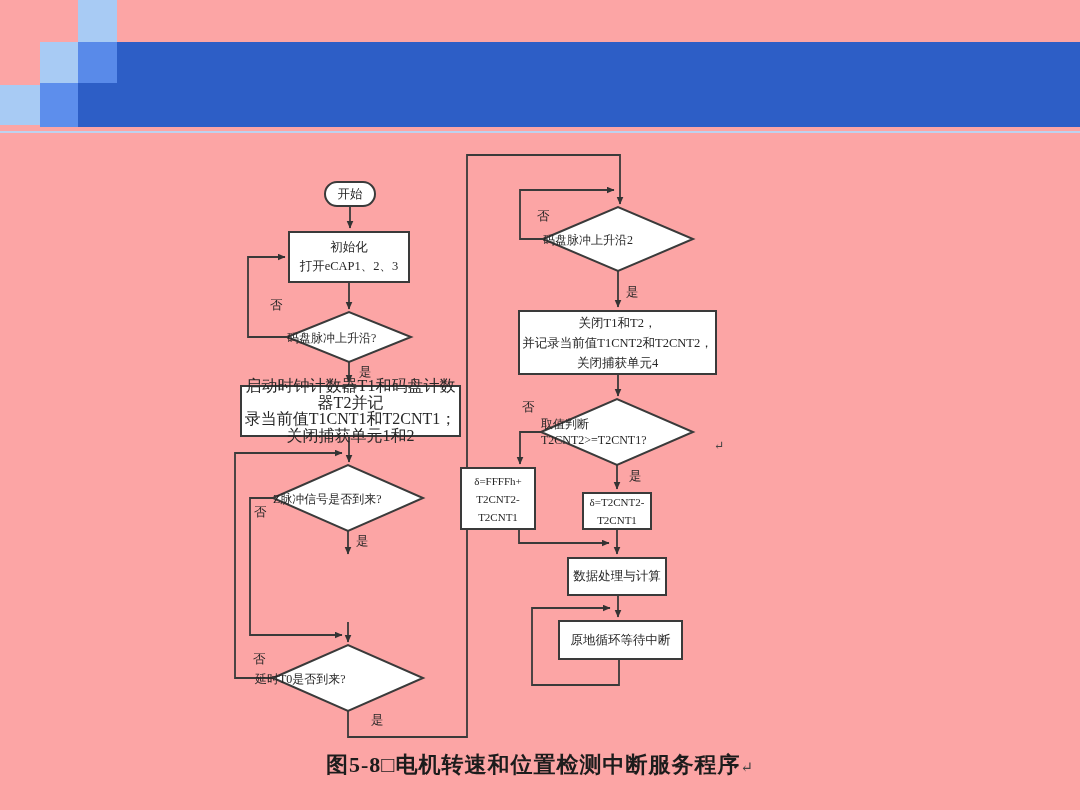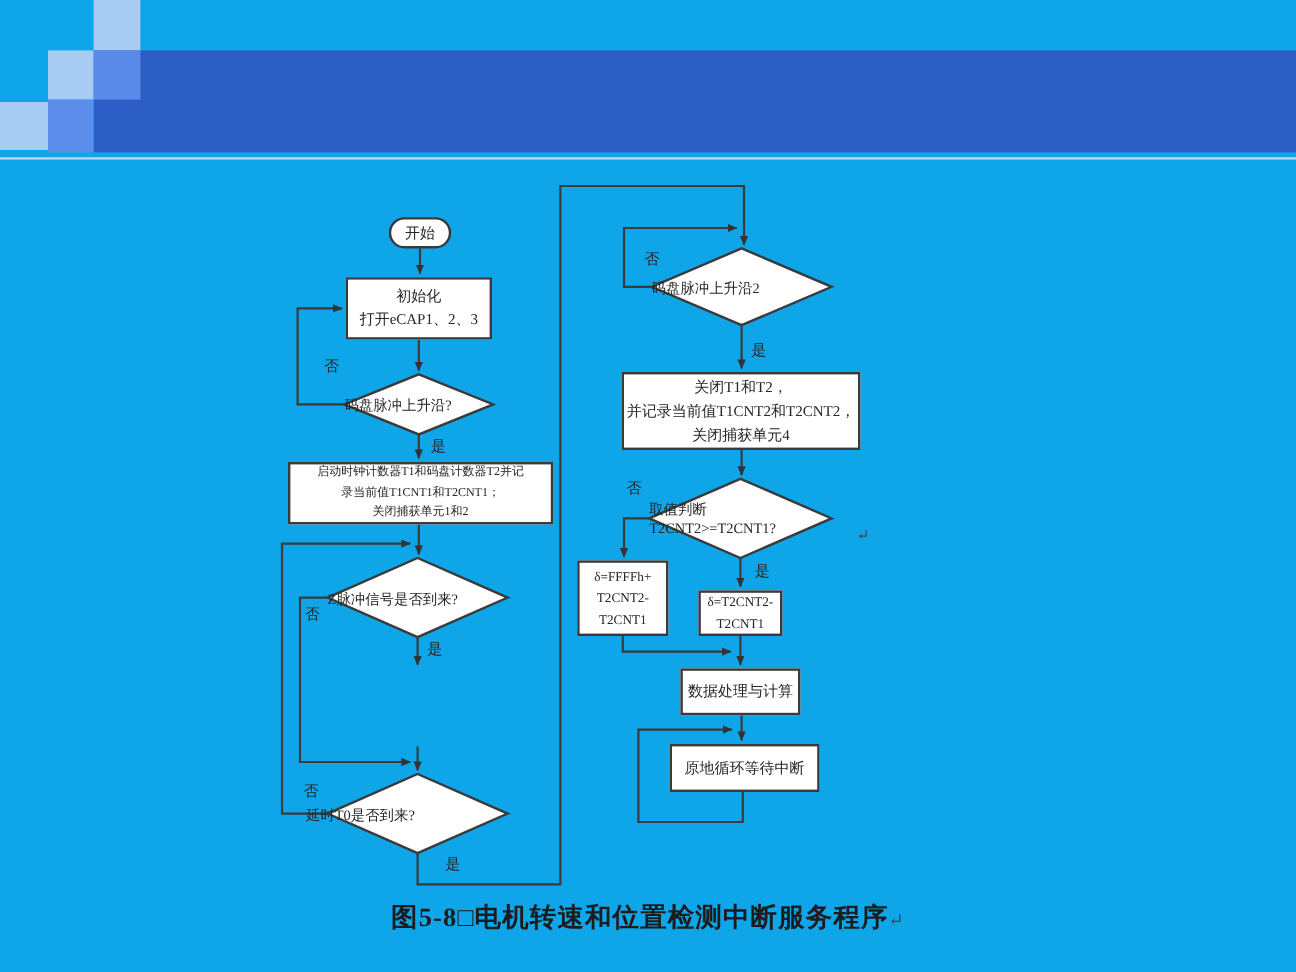--- a/index.html
+++ b/index.html
@@ -1,21 +1,21 @@
 <!DOCTYPE html>
 <html style="--bar: #2d5ec6; --sq-light: #a8cbf4; --sq-med: #5d8eec; --underline: #bed2ef; --ink: #3a3a3a;"><head>
 <meta charset="utf-8">
 <style>
   :root{
     --bar:#2d5ec6; --sq-light:#a8cbf4; --sq-med:#5d8eec; --underline:#bed2ef;
     --ink:#3a3a3a; --text:#262626;
   }
   html,body{margin:0;padding:0;}
   body{background:#ffffff;font-family:"Liberation Serif","DejaVu Serif",serif;}
-  .slide{position:relative;width:1080px;height:810px;background:#0ea5e9;overflow:hidden;text-decoration:underline;}
+  .slide{position:relative;width:1080px;height:810px;background:#fca5a5;overflow:hidden;text-decoration:underline;}
 
   
   .hdr-bar{position:absolute;left:78px;top:42px;width:1002px;height:85px;background:var(--bar);}
   .sq{position:absolute;}
   .sq-a{left:78px;top:0;width:39px;height:42px;background:var(--sq-light);}
   .sq-c{left:40px;top:42px;width:38px;height:41px;background:var(--sq-light);}
   .sq-b{left:78px;top:42px;width:39px;height:41px;background:var(--sq-med);opacity:.92;}
   .sq-e{left:40px;top:83px;width:38px;height:44px;background:var(--sq-med);}
   .sq-d{left:0;top:85px;width:40px;height:40px;background:var(--sq-light);}
   .hdr-line{position:absolute;left:0;top:131px;width:1080px;height:2px;background:var(--underline);}
@@ -86,21 +86,21 @@
     <span>开始</span>
   </div>
 
   <div class="node" style="left:288px;top:231px;width:122px;height:52px;">
     <div>初始化</div>
     <div>打开eCAP1、2、3</div>
   </div>
 
   <div class="dlabel" style="left:287px;top:330px;width:124px;">码盘脉冲上升沿?</div>
 
-  <div class="node" style="left:240px;top:385px;width:221px;height:52px;line-height:16.5px;font-size:10px;align-items:center;">
+  <div class="node" style="left:240px;top:385px;width:221px;height:52px;line-height:16.5px;font-size:16px;align-items:center;">
     <div>启动时钟计数器T1和码盘计数器T2并记</div>
     <div>录当前值T1CNT1和T2CNT1；</div>
     <div>关闭捕获单元1和2</div>
   </div>
 
   <div class="dlabel" style="left:273px;top:491px;width:150px;">Z脉冲信号是否到来?</div>
 
 
   <div class="dlabel" style="left:255px;top:671px;width:150px;">延时T0是否到来?</div>
 
@@ -110,21 +110,21 @@
     <div>关闭T1和T2，</div>
     <div>并记录当前值T1CNT2和T2CNT2，</div>
     <div>关闭捕获单元4</div>
   </div>
 
   <div class="dlabel" style="left:541px;top:416px;width:152px;">
     <div>取值判断</div>
     <div>T2CNT2&gt;=T2CNT1?</div>
   </div>
 
-  <div class="node small" style="left:481px;top:467px;width:76px;height:63px;">
+  <div class="node small" style="left:460px;top:467px;width:76px;height:63px;">
     <div>δ=FFFFh+</div>
     <div>T2CNT2-</div>
     <div>T2CNT1</div>
   </div>
 
   <div class="node small" style="left:582px;top:492px;width:70px;height:38px;">
     <div>δ=T2CNT2-</div>
     <div>T2CNT1</div>
   </div>
 

